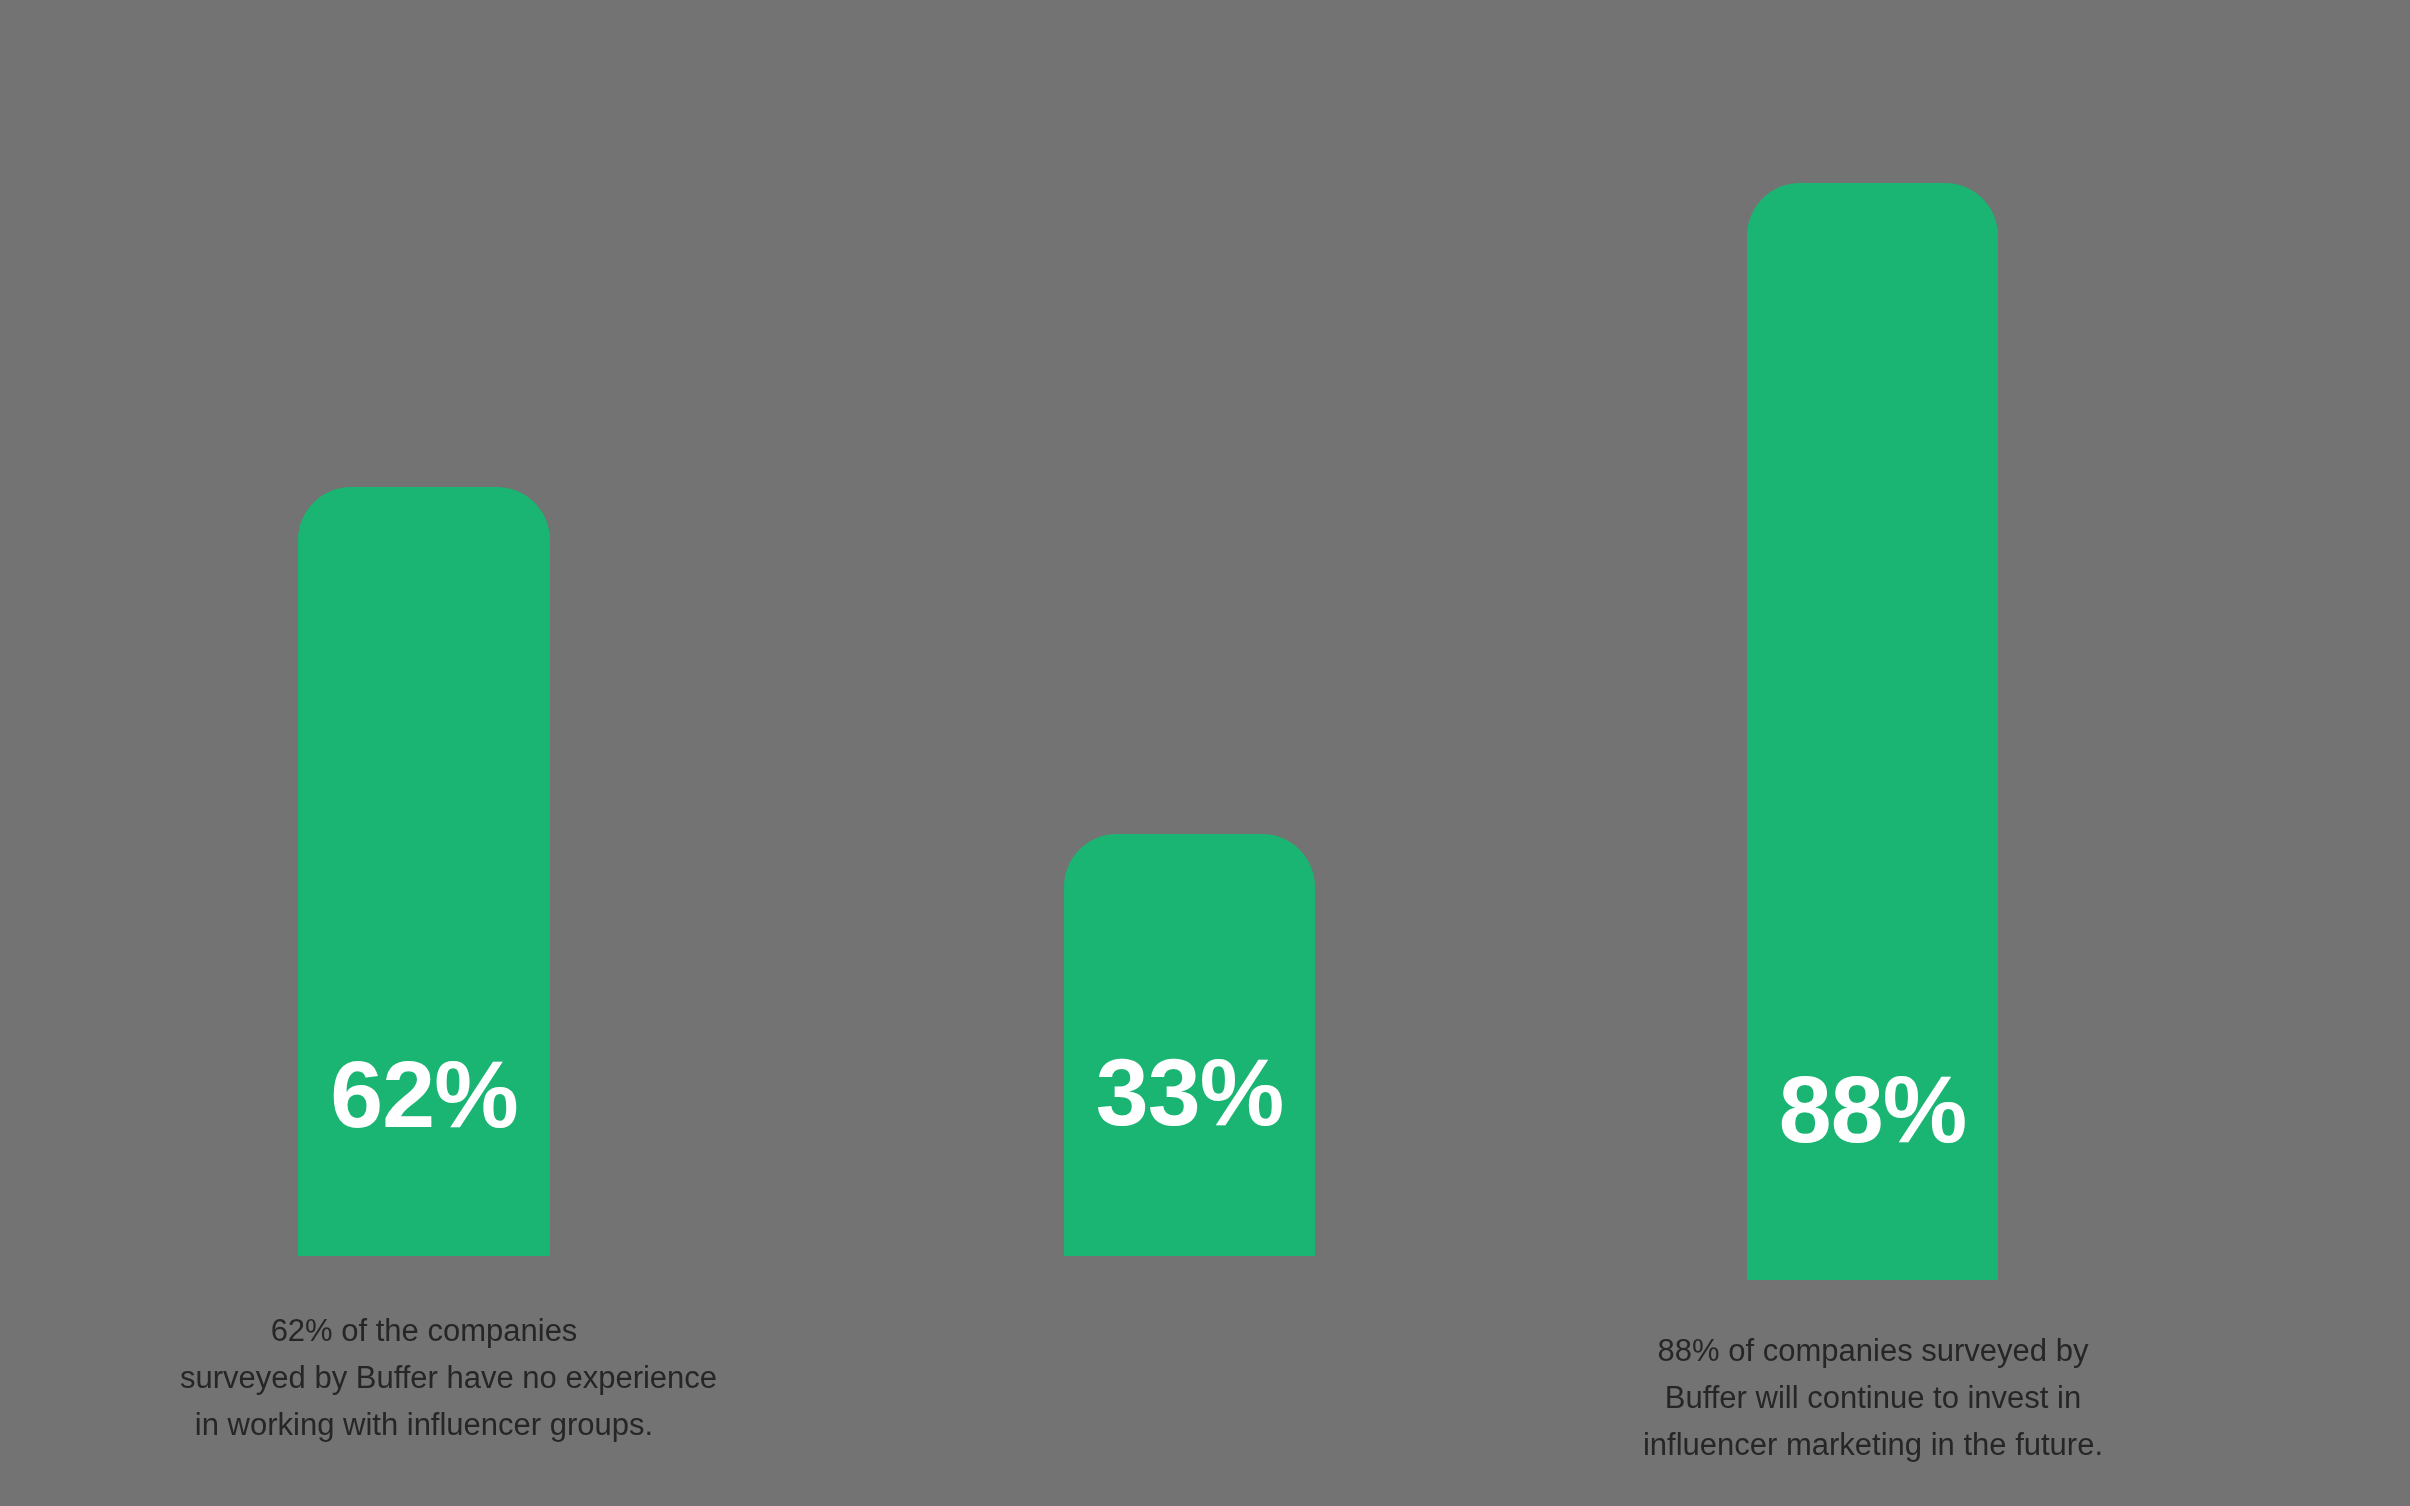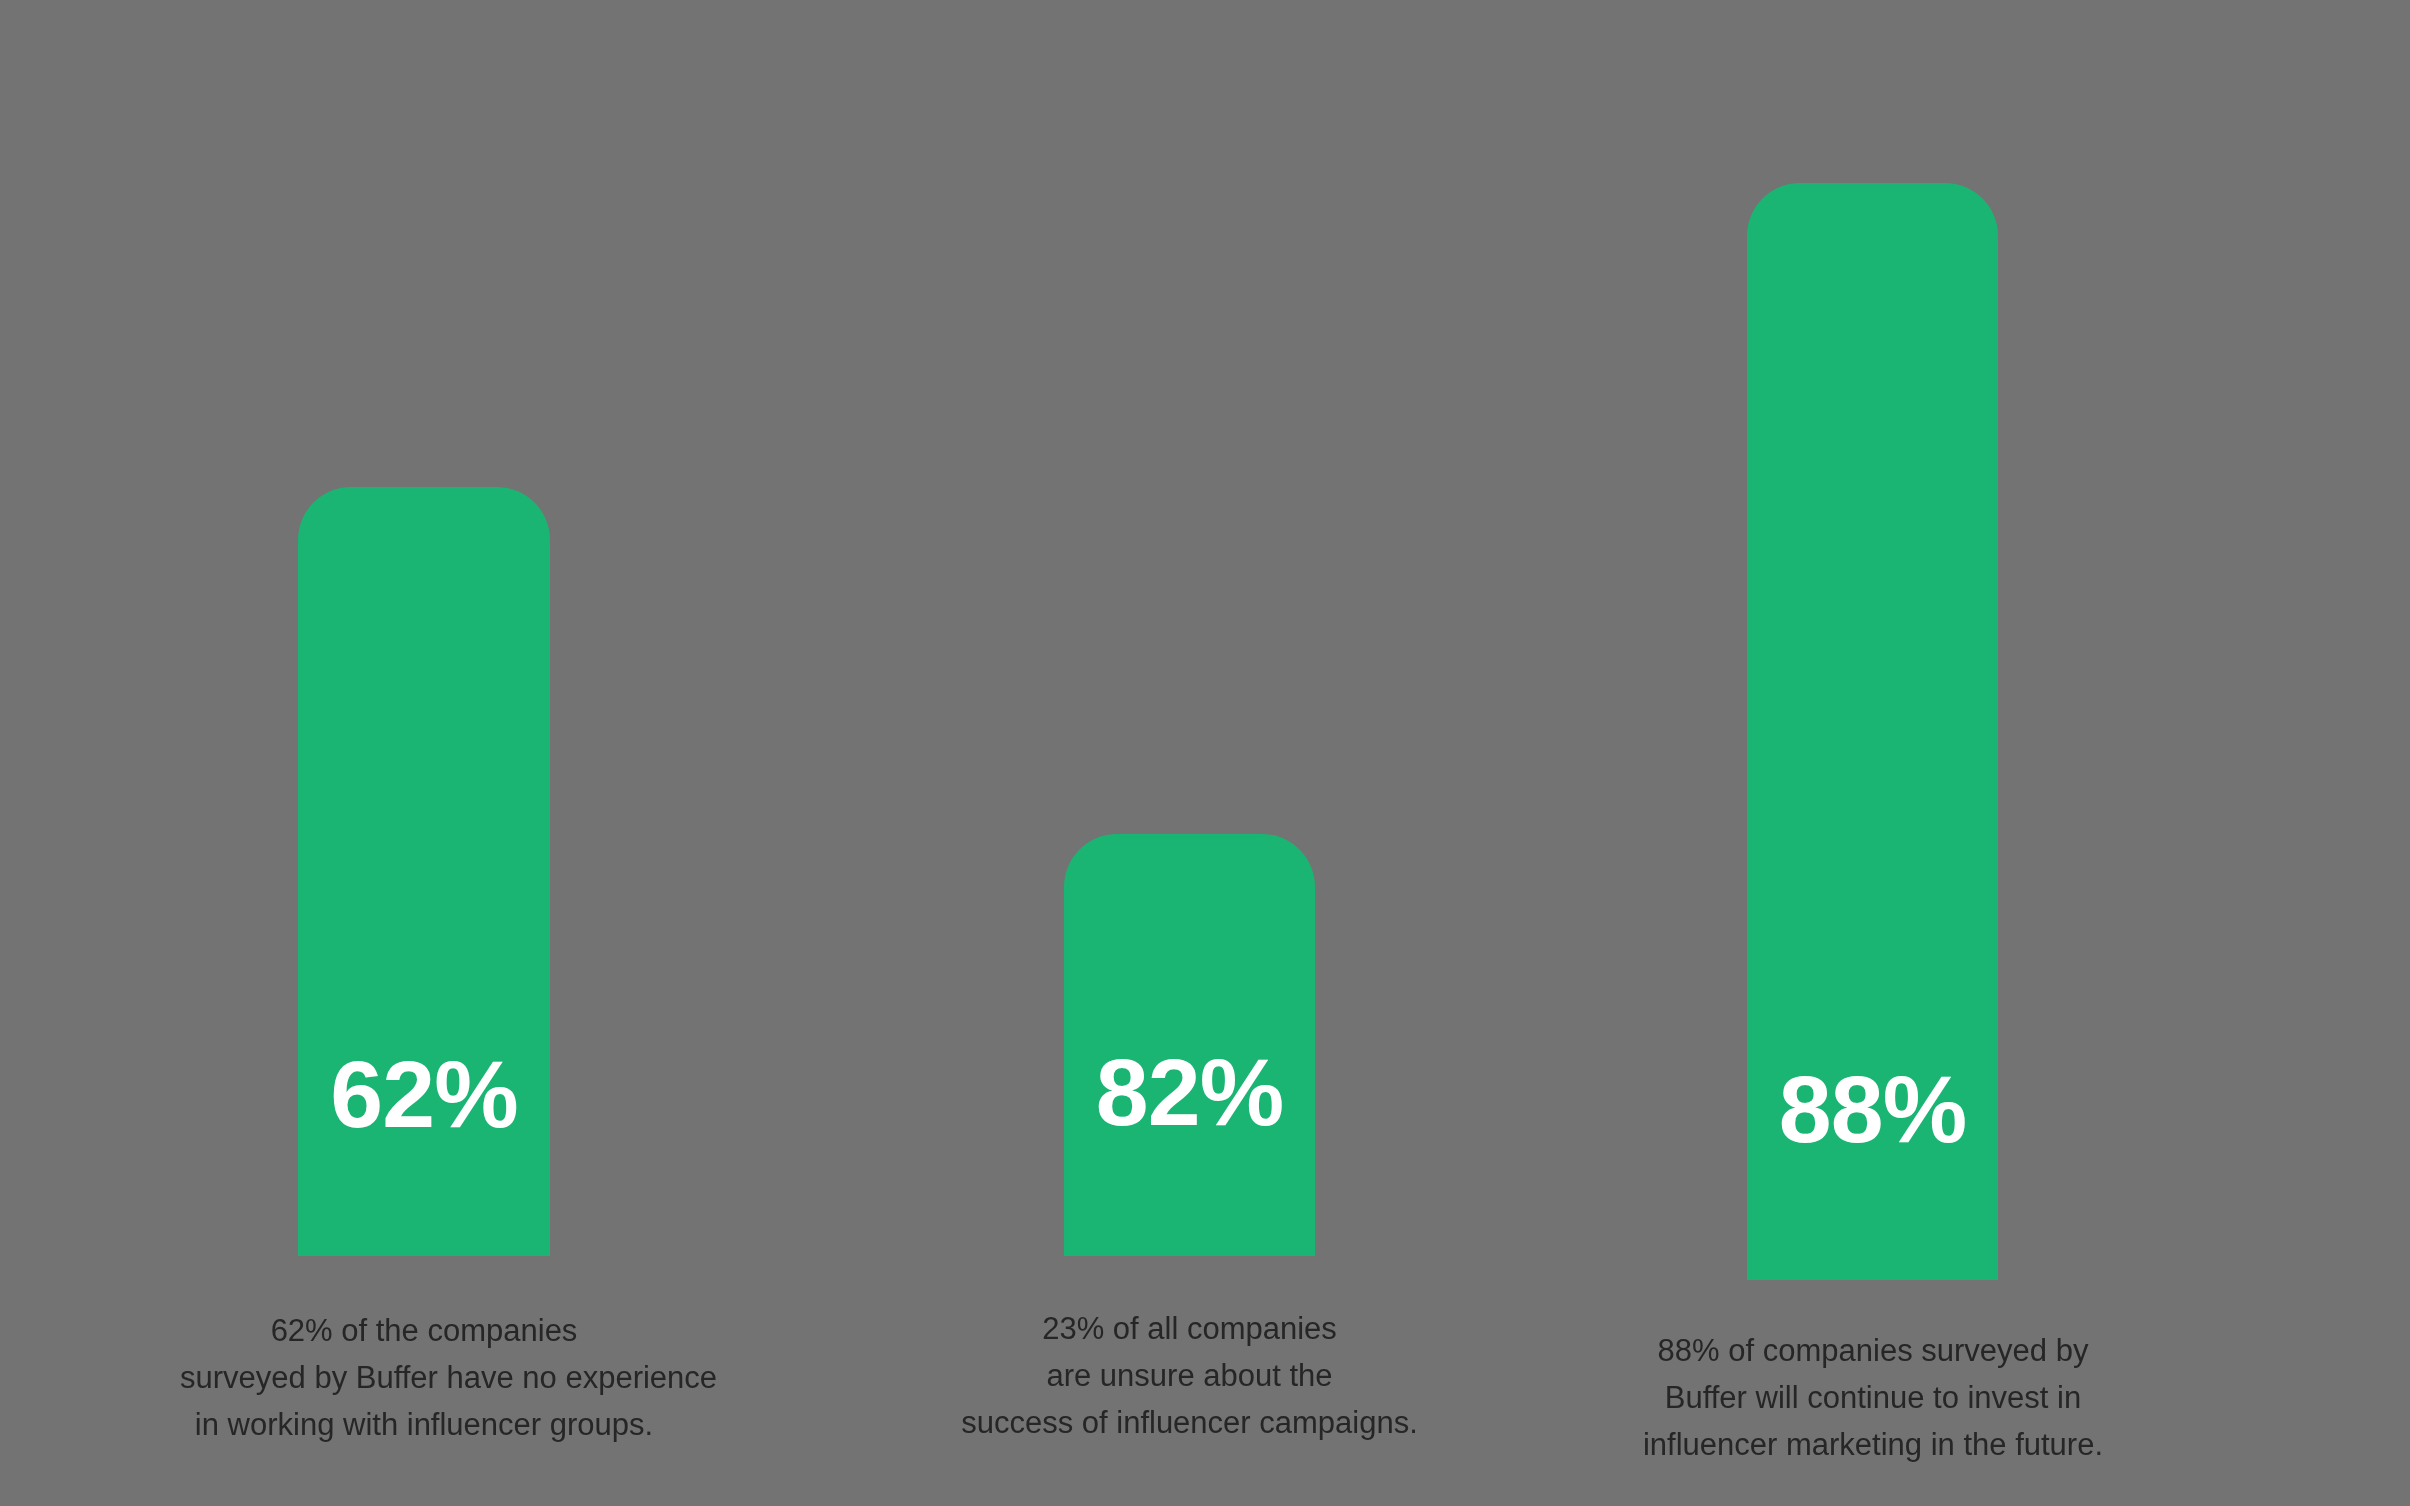--- a/index.html
+++ b/index.html
@@ -93,26 +93,21 @@
     <div class="bar-value" style="color: rgb(255, 255, 255);">62%</div>
     <div class="bar-caption" style="color: rgb(38, 38, 38);">
       <span class="caption-line">62% of the companies</span>
       <span class="caption-line">surveyed by Buffer have no experience</span>
       <span class="caption-line">in working with influencer groups.</span>
     </div>
   </div>
 
   <div class="bar-group" id="group-2">
     <div class="bar-shape" style="background: rgb(27, 181, 115);"></div>
-    <div class="bar-value" style="color: rgb(255, 255, 255);">82%</div>
-    <div class="bar-caption" style="color: rgb(38, 38, 38);">
-      <span class="caption-line">23% of all companies</span>
-      <span class="caption-line">are unsure about the</span>
-      <span class="caption-line">success of influencer campaigns.</span>
-    </div>
+    <div class="bar-value" style="color: rgb(255, 255, 255);">33%</div>
   </div>
 
   <div class="bar-group" id="group-3">
     <div class="bar-shape" style="background: rgb(27, 181, 115);"></div>
     <div class="bar-value" style="color: rgb(255, 255, 255);">88%</div>
     <div class="bar-caption" style="color: rgb(38, 38, 38); text-align: center;">
       <span class="caption-line">88% of companies surveyed by</span>
       <span class="caption-line">Buffer will continue to invest in</span>
       <span class="caption-line">influencer marketing in the future.</span>
     </div>

